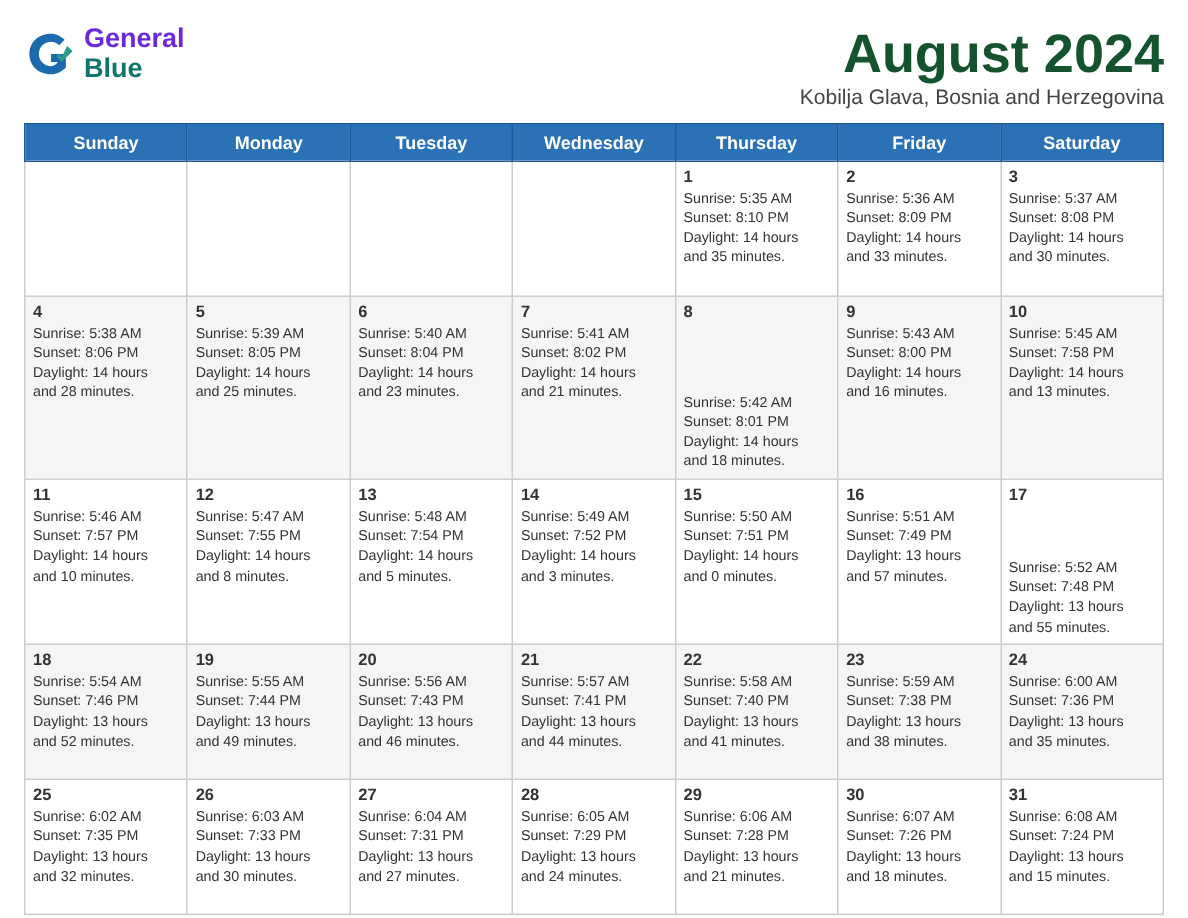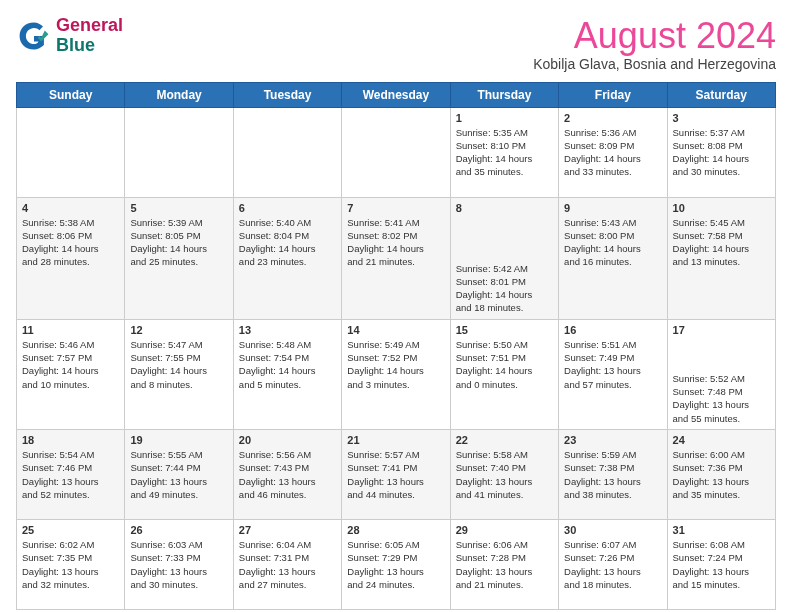--- a/index.html
+++ b/index.html
@@ -19,33 +19,33 @@
     .logo {
       display: flex;
       align-items: center;
       gap: 4px;
     }
     .logo-text {
       font-size: 18px;
       font-weight: bold;
       line-height: 1.1;
     }
-    .logo-general { color: #be185d; }
+    .logo-general { color: #6d28d9; }
     .logo-blue { color: #0f766e; }
     .logo-icon {
       width: 36px;
       height: 36px;
     }
     .title-block {
       text-align: right;
     }
     .calendar-title {
       font-size: 36px;
-      font-weight: normal;
-      color: #ec4899;
+      font-weight: bold;
+      color: #14532d;
       line-height: 1.1;
     }
     .calendar-subtitle {
       font-size: 14px;
       color: #444;
     }
     table {
       width: 100%;
       border-collapse: collapse;
       table-layout: fixed;

